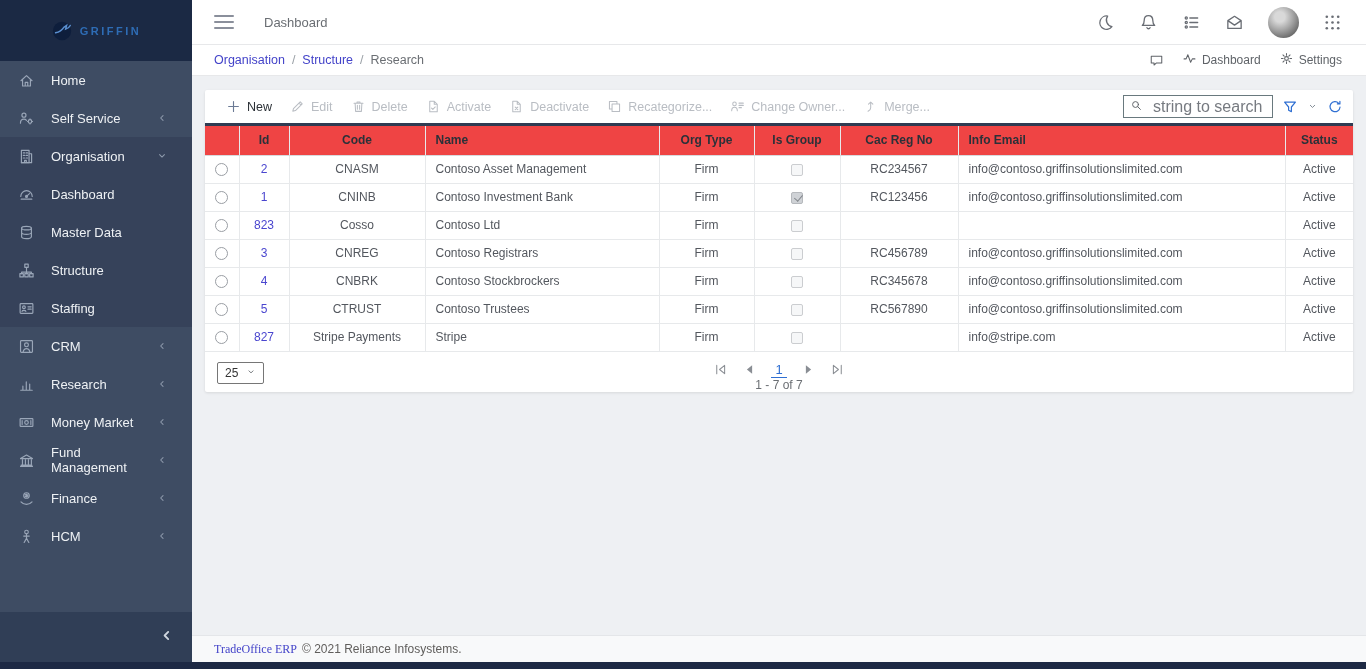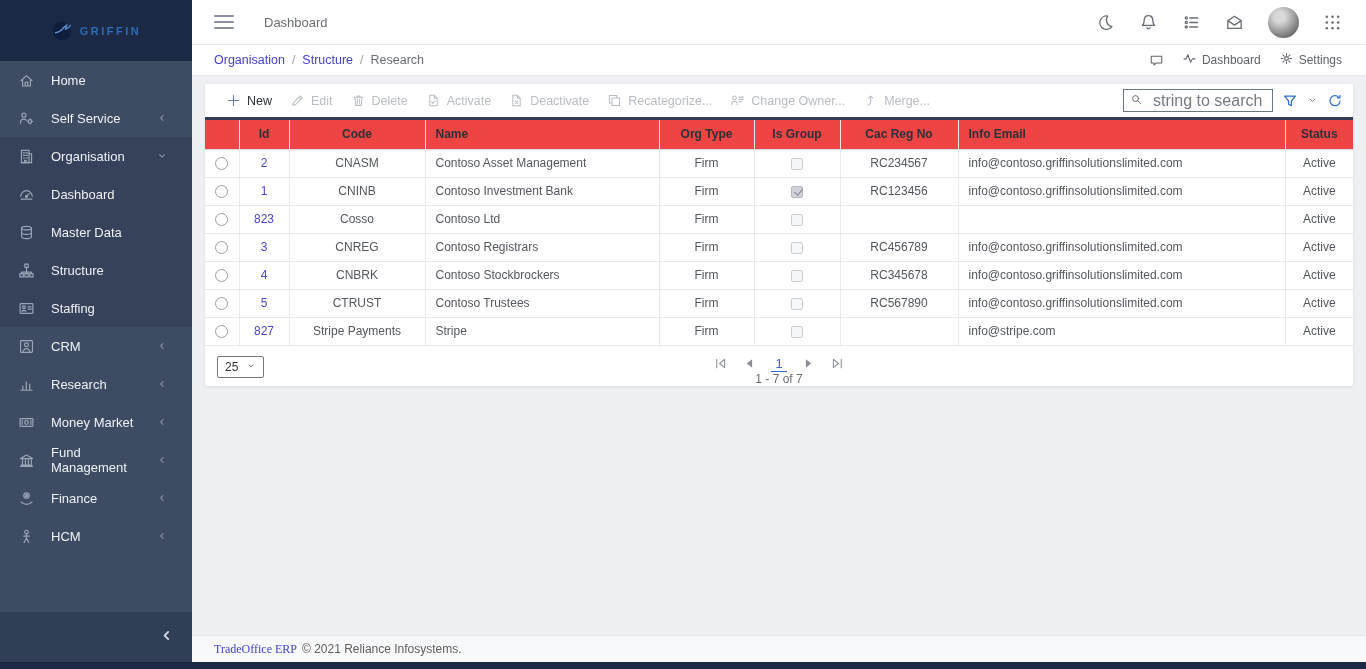--- a/index.html
+++ b/index.html
@@ -33,21 +33,21 @@
   .avatar { width:31px; height:31px; border-radius:50%; cursor:pointer; background:radial-gradient(circle at 38% 32%, #d9d9d9 0 18%, #a8a8a8 45%, #6e6e6e 75%, #3f3f3f 100%); }
 
   .crumb-bar { height:31px; background:#fff; border-bottom:1px solid #e7e8ea; display:flex; align-items:center; padding:0 24px 0 22px; font-size:12.5px; flex:0 0 31px; }
   .crumb-link { color:#4343c9; cursor:pointer; text-decoration:none; }
   .crumb-sep { color:#9aa0a6; margin:0 7px; }
   .crumb-cur { color:#6a6e73; }
   .crumb-right { margin-left:auto; display:flex; align-items:center; gap:18px; color:#5f6368; font-size:12px; }
   .cr-item { display:flex; align-items:center; gap:5px; cursor:pointer; }
   .cr-item svg { width:15px; height:15px; color:#5f6368; }
 
-  .content { flex:1; padding:8px 13px 0 13px; }
+  .content { flex:1; padding:14px 13px 0 13px; }
   .card { background:#fff; box-shadow:0 1px 3px rgba(0,0,0,.10); border-radius:2px; }
 
   
   .toolbar { height:33px; display:flex; align-items:center; padding:0 10px 0 12px; }
   .tb-btn { display:flex; align-items:center; gap:6px; background:none; border:none; font-family:inherit; font-size:12.5px; padding:4px 9px; color:#b9bdc3; cursor:default; }
   .tb-btn .tb-icon { width:15px; height:15px; } .tb-btn svg { width:15px; height:15px; display:block; }
   .tb-btn.enabled { color:#2b3036; cursor:pointer; }
   .tb-btn.enabled .tb-icon { color:#6b7a95; }
   .tb-search { margin-left:auto; display:flex; align-items:center; gap:9px; }
   .search-box { display:flex; align-items:center; border:1px solid #69797e; background:#fff; height:23px; width:150px; padding:0 6px; }

